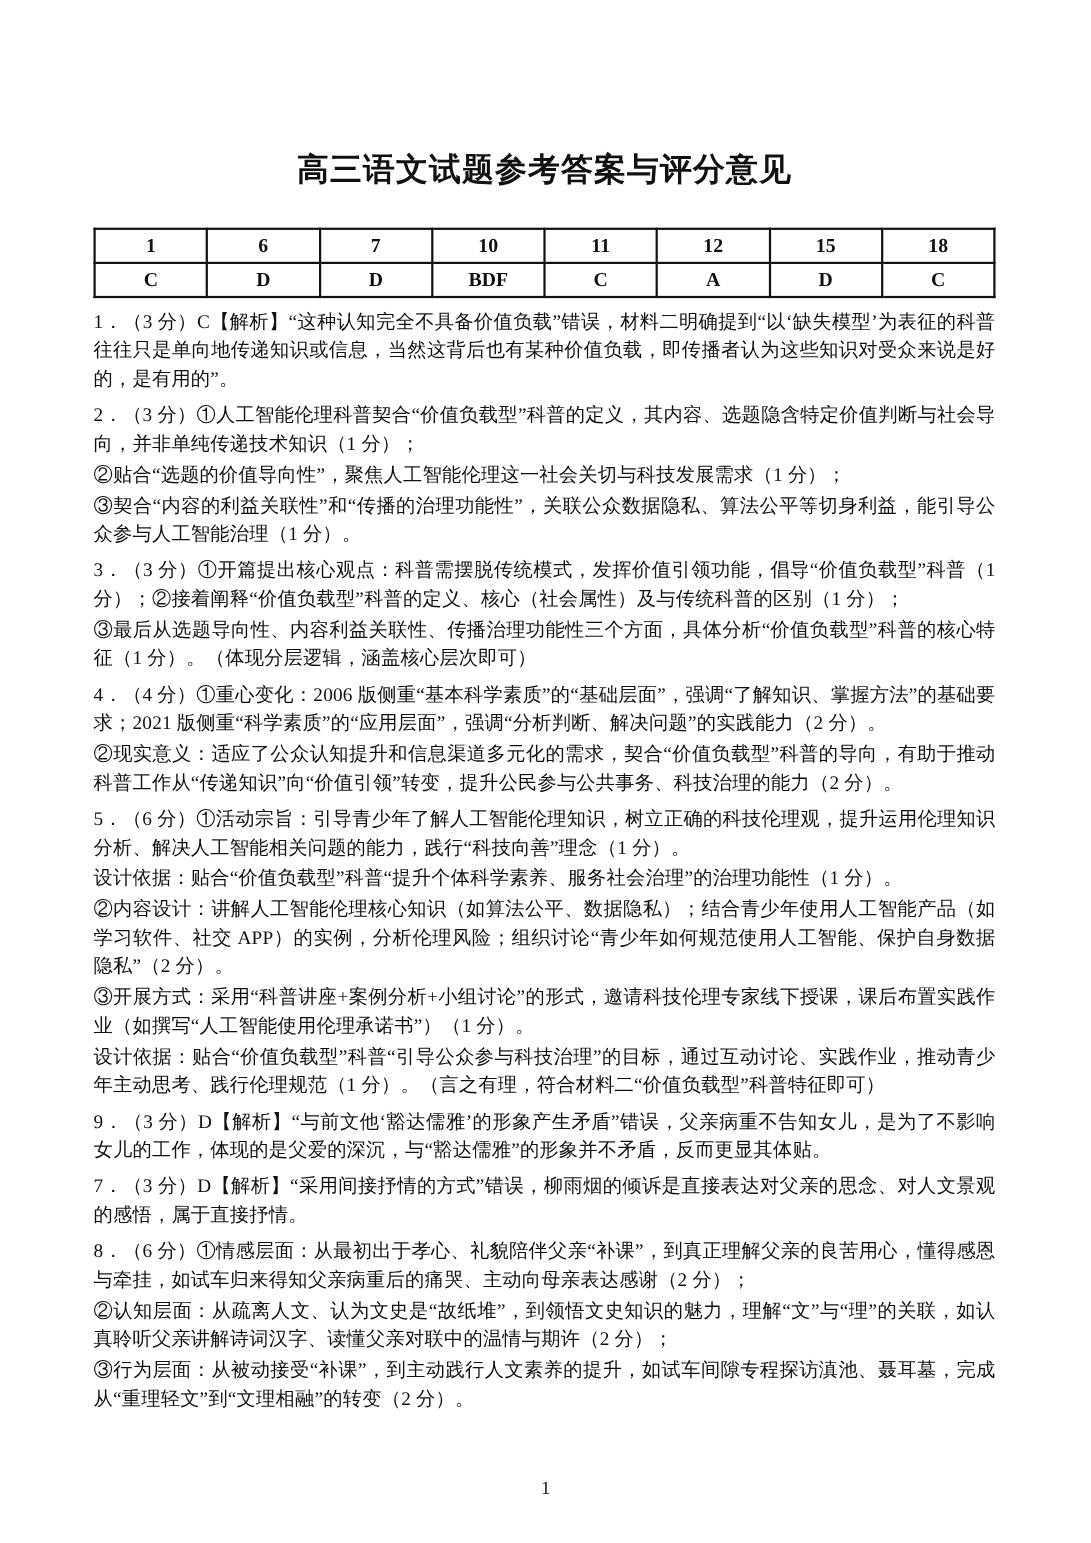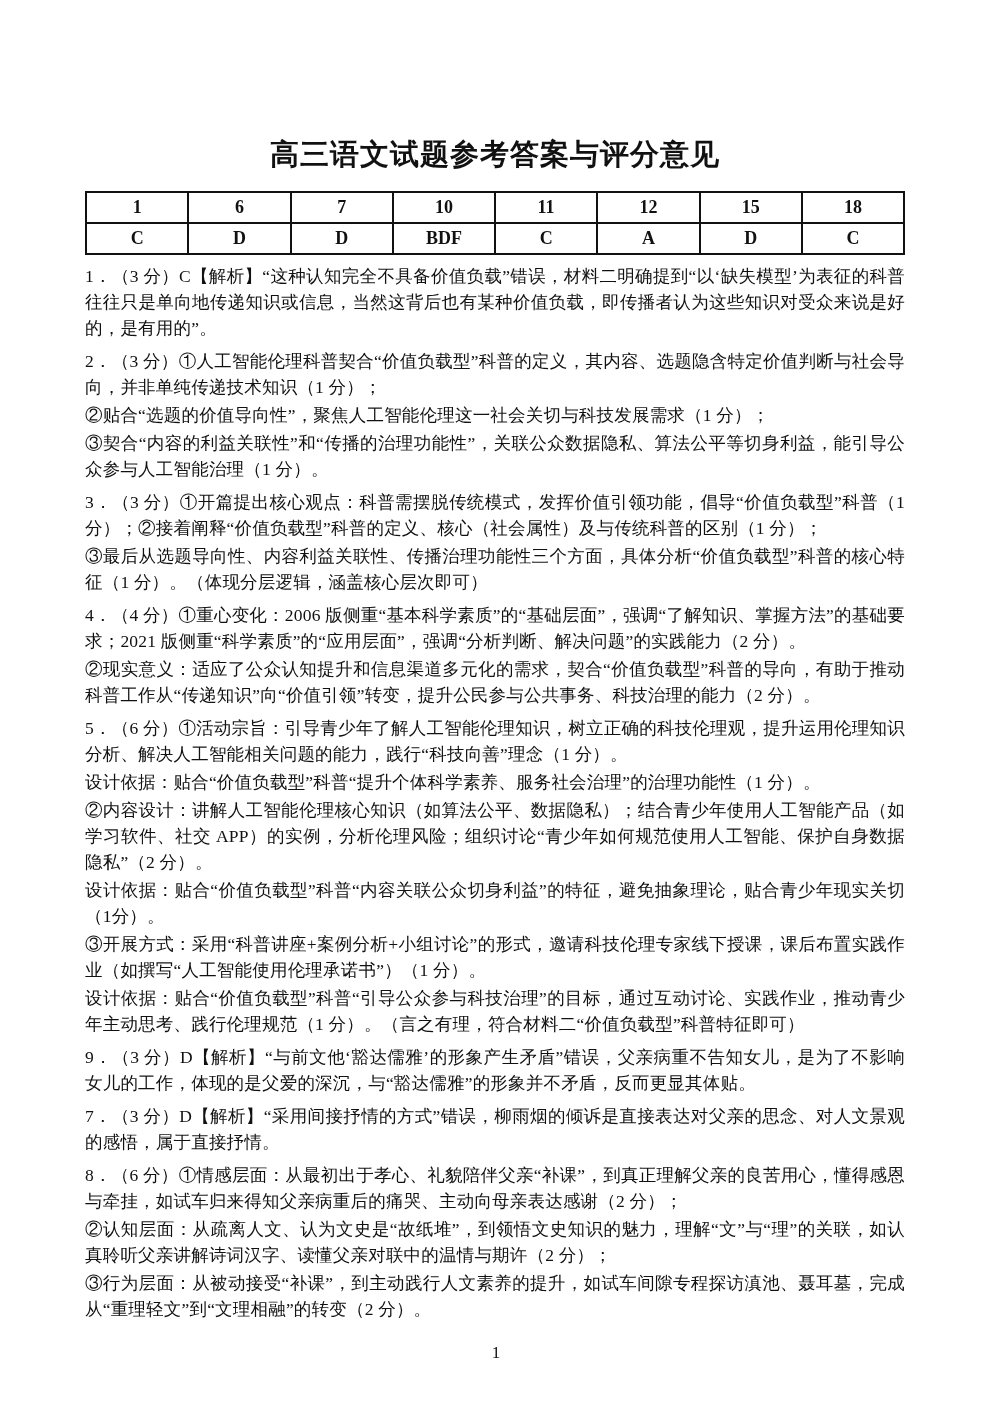--- a/index.html
+++ b/index.html
@@ -20,21 +20,21 @@
     overflow: hidden;
   }
   .title-1 {
     margin: 0 0 24px 0;
     text-align: center;
     font-size: 27px;
     font-weight: 700;
     letter-spacing: 1px;
   }
   .title-2 {
-    margin: 0 0 16px 0;
+    margin: 0 0 32px 0;
     text-align: center;
     font-size: 29px;
     font-weight: 700;
     letter-spacing: 1px;
   }
   table.answer-key {
     width: 100%;
     border-collapse: collapse;
     table-layout: fixed;
     margin-bottom: 8px;
@@ -137,21 +137,20 @@
     <p class="para q-start">2．（3 分）①人工智能伦理科普契合“价值负载型”科普的定义，其内容、选题隐含特定价值判断与社会导向，并非单纯传递技术知识（1 分）；</p>
     <p class="para">②贴合“选题的价值导向性”，聚焦人工智能伦理这一社会关切与科技发展需求（1 分）；</p>
     <p class="para">③契合“内容的利益关联性”和“传播的治理功能性”，关联公众数据隐私、算法公平等切身利益，能引导公众参与人工智能治理（1 分）。</p>
     <p class="para q-start">3．（3 分）①开篇提出核心观点：科普需摆脱传统模式，发挥价值引领功能，倡导“价值负载型”科普（1分）；②接着阐释“价值负载型”科普的定义、核心（社会属性）及与传统科普的区别（1 分）；</p>
     <p class="para">③最后从选题导向性、内容利益关联性、传播治理功能性三个方面，具体分析“价值负载型”科普的核心特征（1 分）。（体现分层逻辑，涵盖核心层次即可）</p>
     <p class="para q-start">4．（4 分）①重心变化：2006 版侧重“基本科学素质”的“基础层面”，强调“了解知识、掌握方法”的基础要求；2021 版侧重“科学素质”的“应用层面”，强调“分析判断、解决问题”的实践能力（2 分）。</p>
     <p class="para">②现实意义：适应了公众认知提升和信息渠道多元化的需求，契合“价值负载型”科普的导向，有助于推动科普工作从“传递知识”向“价值引领”转变，提升公民参与公共事务、科技治理的能力（2 分）。</p>
     <p class="para q-start">5．（6 分）①活动宗旨：引导青少年了解人工智能伦理知识，树立正确的科技伦理观，提升运用伦理知识分析、解决人工智能相关问题的能力，践行“科技向善”理念（1 分）。</p>
     <p class="para">设计依据：贴合“价值负载型”科普“提升个体科学素养、服务社会治理”的治理功能性（1 分）。</p>
     <p class="para">②内容设计：讲解人工智能伦理核心知识（如算法公平、数据隐私）；结合青少年使用人工智能产品（如学习软件、社交 APP）的实例，分析伦理风险；组织讨论“青少年如何规范使用人工智能、保护自身数据隐私”（2 分）。</p>
-    <p class="para">设计依据：贴合“价值负载型”科普“内容关联公众切身利益”的特征，避免抽象理论，贴合青少年现实关切（1分）。</p>
     <p class="para">③开展方式：采用“科普讲座+案例分析+小组讨论”的形式，邀请科技伦理专家线下授课，课后布置实践作业（如撰写“人工智能使用伦理承诺书”）（1 分）。</p>
     <p class="para">设计依据：贴合“价值负载型”科普“引导公众参与科技治理”的目标，通过互动讨论、实践作业，推动青少年主动思考、践行伦理规范（1 分）。（言之有理，符合材料二“价值负载型”科普特征即可）</p>
     <p class="para q-start">9．（3 分）D【解析】“与前文他‘豁达儒雅’的形象产生矛盾”错误，父亲病重不告知女儿，是为了不影响女儿的工作，体现的是父爱的深沉，与“豁达儒雅”的形象并不矛盾，反而更显其体贴。</p>
     <p class="para q-start">7．（3 分）D【解析】“采用间接抒情的方式”错误，柳雨烟的倾诉是直接表达对父亲的思念、对人文景观的感悟，属于直接抒情。</p>
     <p class="para q-start">8．（6 分）①情感层面：从最初出于孝心、礼貌陪伴父亲“补课”，到真正理解父亲的良苦用心，懂得感恩与牵挂，如试车归来得知父亲病重后的痛哭、主动向母亲表达感谢（2 分）；</p>
     <p class="para">②认知层面：从疏离人文、认为文史是“故纸堆”，到领悟文史知识的魅力，理解“文”与“理”的关联，如认真聆听父亲讲解诗词汉字、读懂父亲对联中的温情与期许（2 分）；</p>
     <p class="para">③行为层面：从被动接受“补课”，到主动践行人文素养的提升，如试车间隙专程探访滇池、聂耳墓，完成从“重理轻文”到“文理相融”的转变（2 分）。</p>
   </div>
 
   <div class="page-number">1</div>

